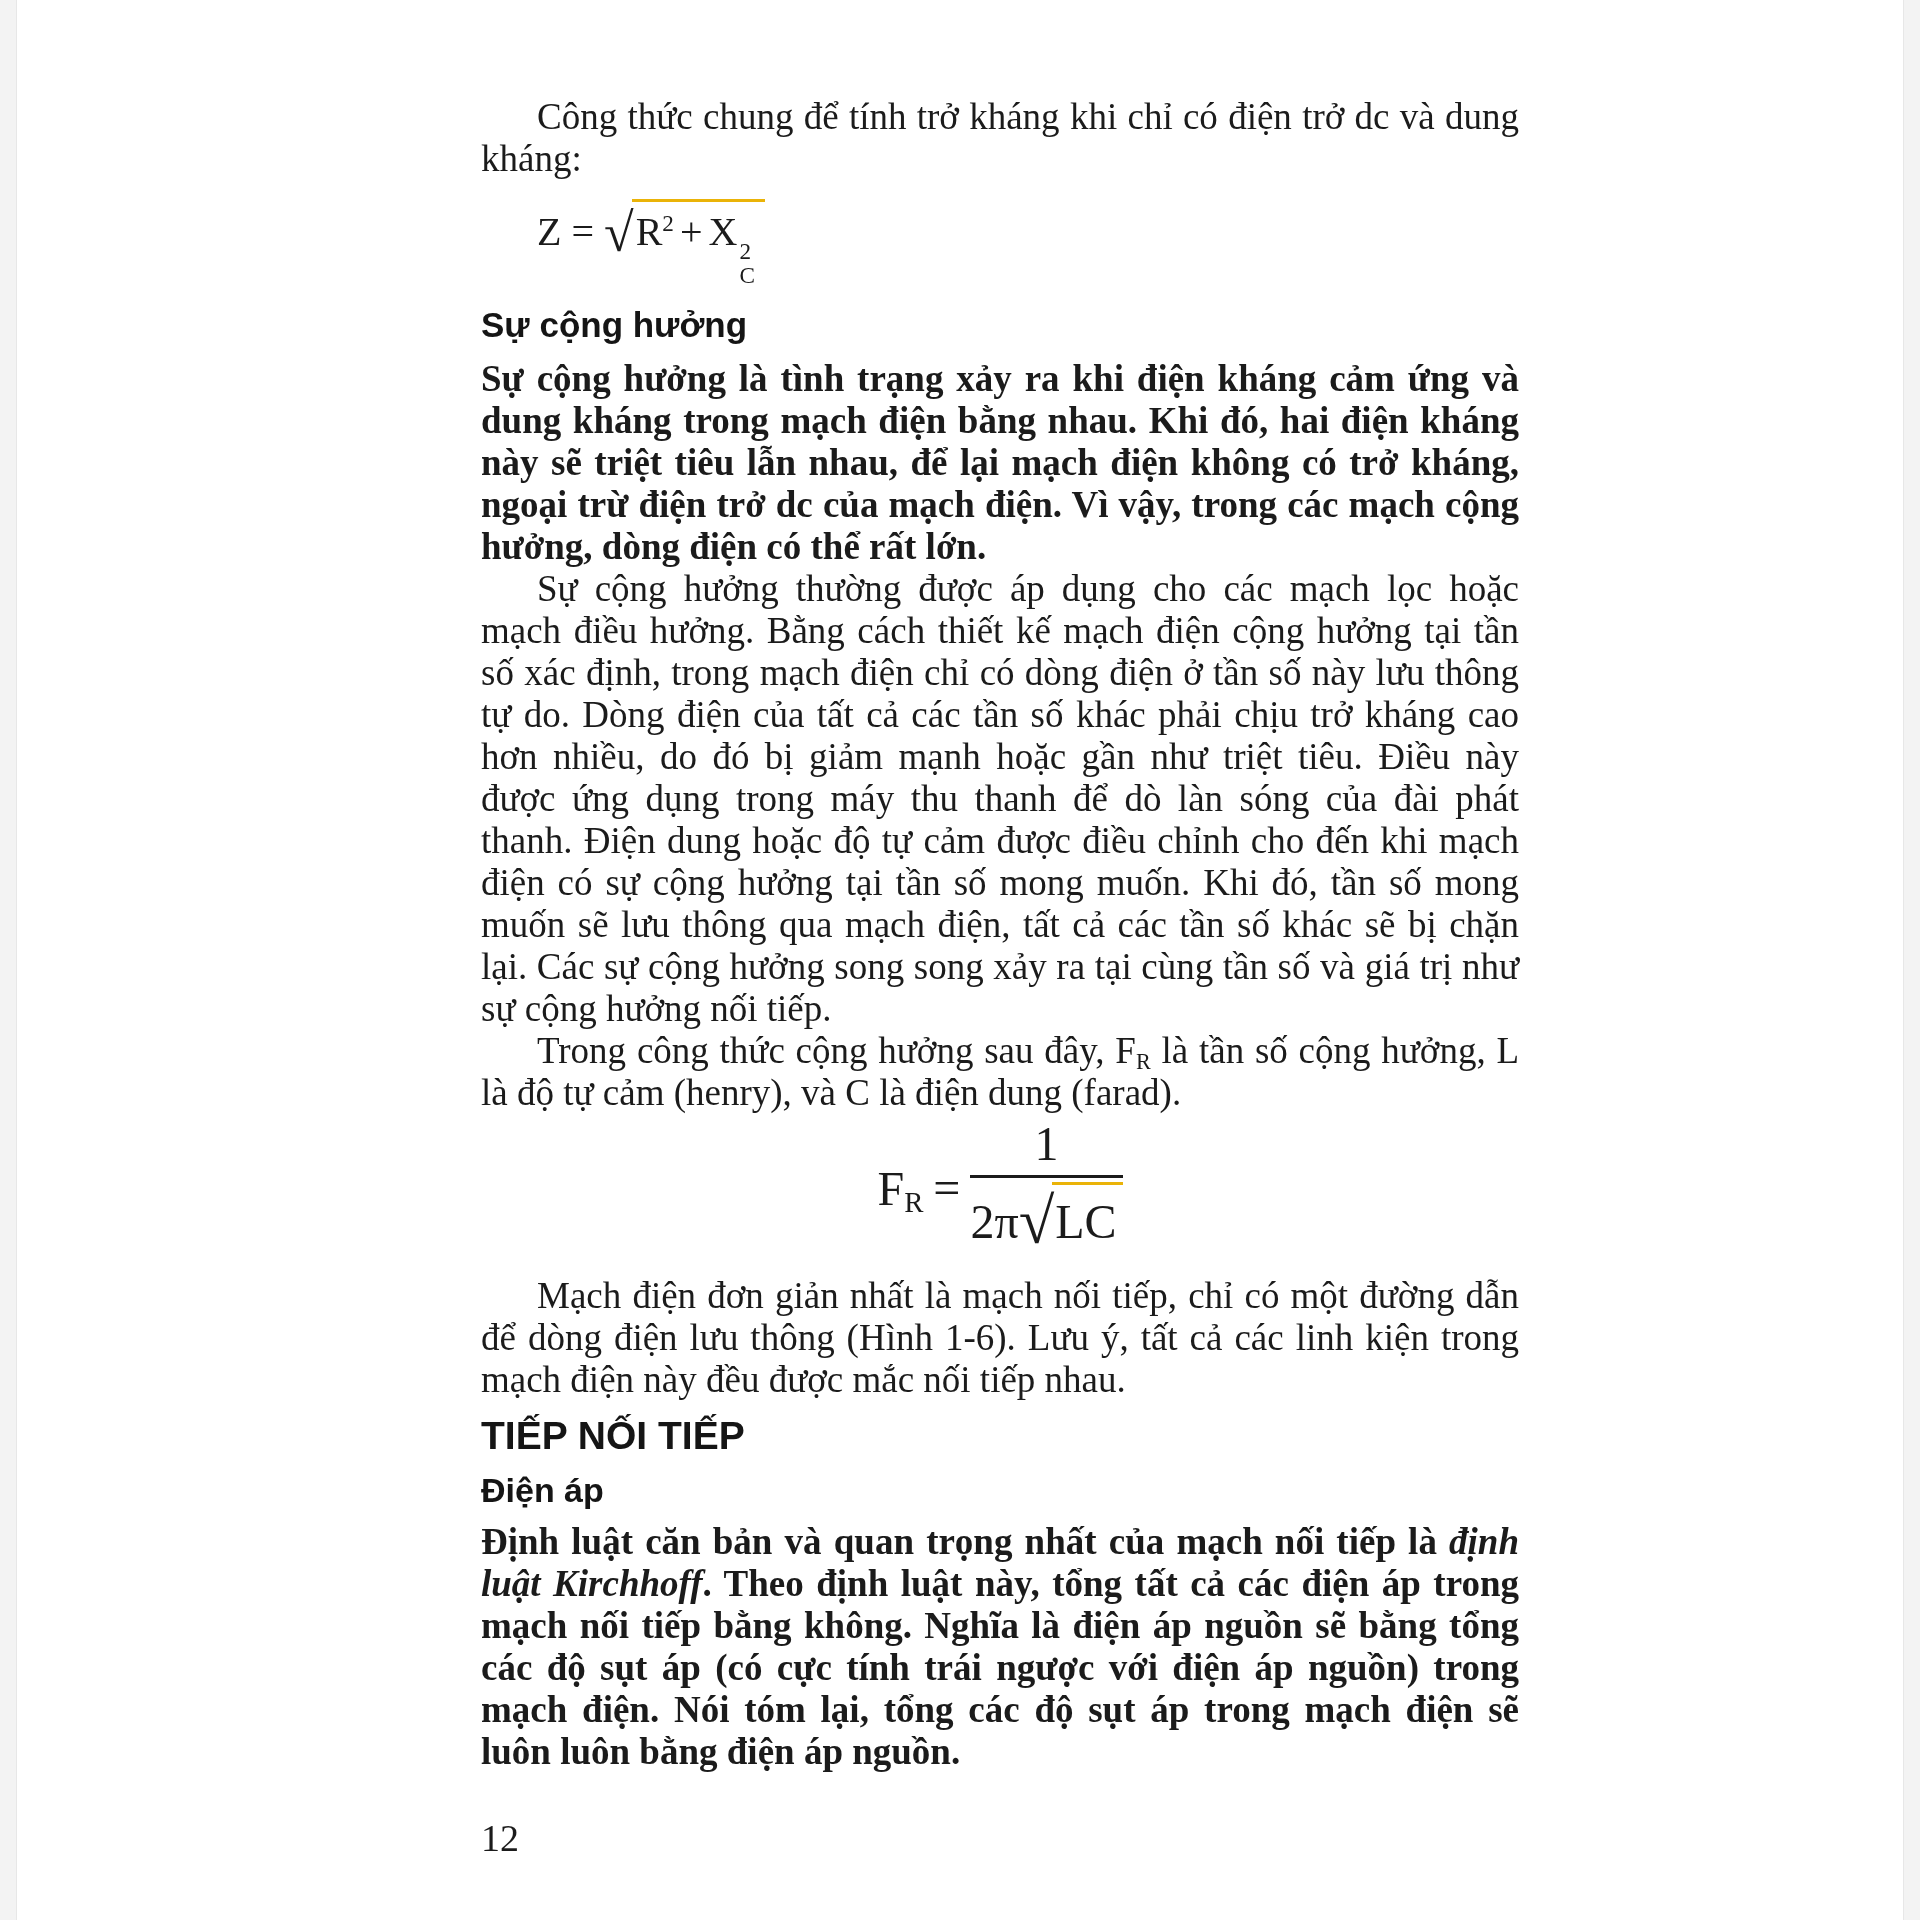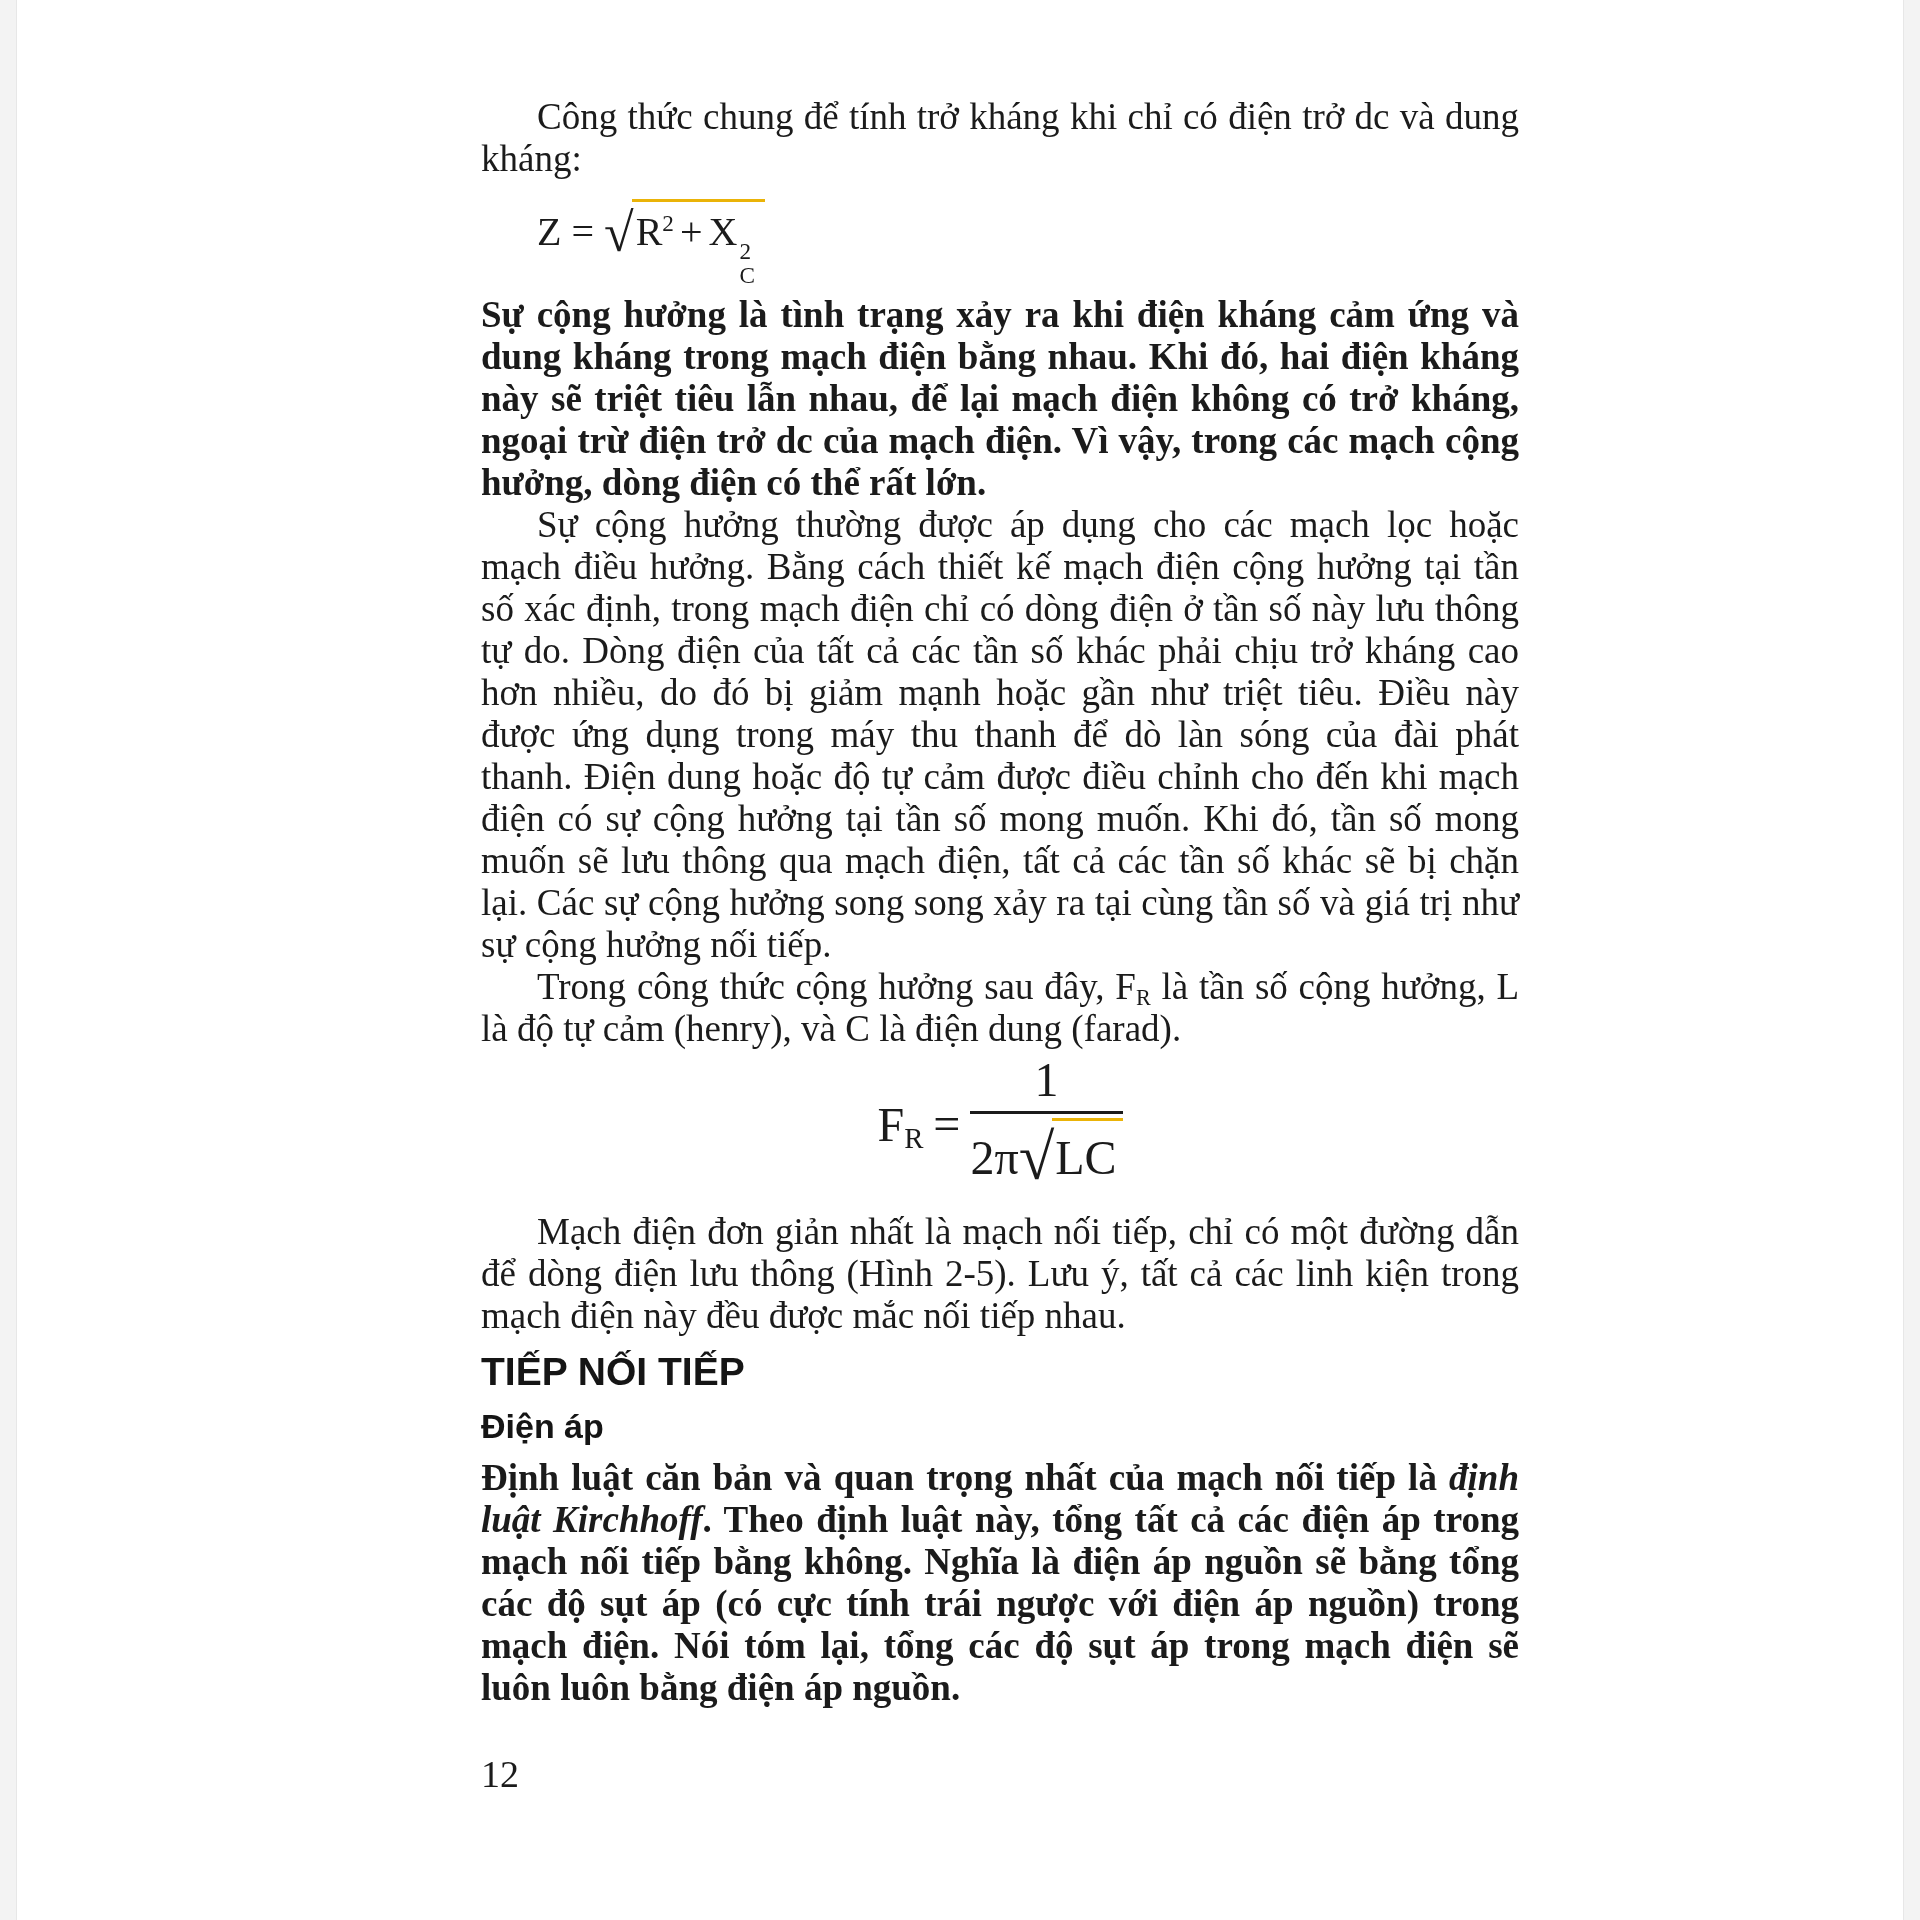--- a/index.html
+++ b/index.html
@@ -130,32 +130,33 @@
 
     <p class="body ind">Công thức chung để tính trở kháng khi chỉ có điện trở dc và dung kháng:</p>
 
     <div class="formula formula-z">
       <span>Z</span><span class="feq">=</span><span class="sqrt"><span class="radsign">√</span><span class="radicand"><span>R</span><sup class="exp">2</sup><span class="op">+</span><span>X</span><span class="ss">
               <span>2</span>
               <span>C</span>
             </span></span></span>
     </div>
 
+    <h3 class="h-sub">Sự cộng hưởng</h3>
 
     <p class="body after-h">Sự cộng hưởng là tình trạng xảy ra khi điện kháng cảm ứng và dung kháng trong mạch điện bằng nhau. Khi đó, hai điện kháng này sẽ triệt tiêu lẫn nhau, để lại mạch điện không có trở kháng, ngoại trừ điện trở dc của mạch điện. Vì vậy, trong các mạch cộng hưởng, dòng điện có thể rất lớn.</p>
 
     <p class="body ind">Sự cộng hưởng thường được áp dụng cho các mạch lọc hoặc mạch điều hưởng. Bằng cách thiết kế mạch điện cộng hưởng tại tần số xác định, trong mạch điện chỉ có dòng điện ở tần số này lưu thông tự do. Dòng điện của tất cả các tần số khác phải chịu trở kháng cao hơn nhiều, do đó bị giảm mạnh hoặc gần như triệt tiêu. Điều này được ứng dụng trong máy thu thanh để dò làn sóng của đài phát thanh. Điện dung hoặc độ tự cảm được điều chỉnh cho đến khi mạch điện có sự cộng hưởng tại tần số mong muốn. Khi đó, tần số mong muốn sẽ lưu thông qua mạch điện, tất cả các tần số khác sẽ bị chặn lại. Các sự cộng hưởng song song xảy ra tại cùng tần số và giá trị như sự cộng hưởng nối tiếp.</p>
 
     <p class="body ind"><span>Trong công thức cộng hưởng sau đây, F</span><sub class="inlsub">R</sub><span> là tần số cộng hưởng, L là độ tự cảm (henry), và C là điện dung (farad).</span></p>
 
     <div class="formula formula-f">
       <span>F</span><sub class="inlsub">R</sub><span class="feq">=</span><span class="frac"><span class="num">1</span><span class="den"><span>2π</span><span class="sqrt"><span class="radsign">√</span><span class="radicand">LC</span></span></span></span>
     </div>
 
-    <p class="body ind">Mạch điện đơn giản nhất là mạch nối tiếp, chỉ có một đường dẫn để dòng điện lưu thông (Hình 2-5). Lưu ý, tất cả các linh kiện trong mạch điện này đều được mắc nối tiếp nhau.</p>
+    <p class="body ind">Mạch điện đơn giản nhất là mạch nối tiếp, chỉ có một đường dẫn để dòng điện lưu thông (Hình 1-6). Lưu ý, tất cả các linh kiện trong mạch điện này đều được mắc nối tiếp nhau.</p>
 
     <h2 class="h-main">TIẾP NỐI TIẾP</h2>
 
     <h3 class="h-sub2">Điện áp</h3>
 
     <p class="body after-h"><span>Định luật căn bản và quan trọng nhất của mạch nối tiếp là </span><span class="it">định luật Kirchhoff</span><span>. Theo định luật này, tổng tất cả các điện áp trong mạch nối tiếp bằng không. Nghĩa là điện áp nguồn sẽ bằng tổng các độ sụt áp (có cực tính trái ngược với điện áp nguồn) trong mạch điện. Nói tóm lại, tổng các độ sụt áp trong mạch điện sẽ luôn luôn bằng điện áp nguồn.</span></p>
 
     <div class="pagenum">12</div>
 
   </main>

